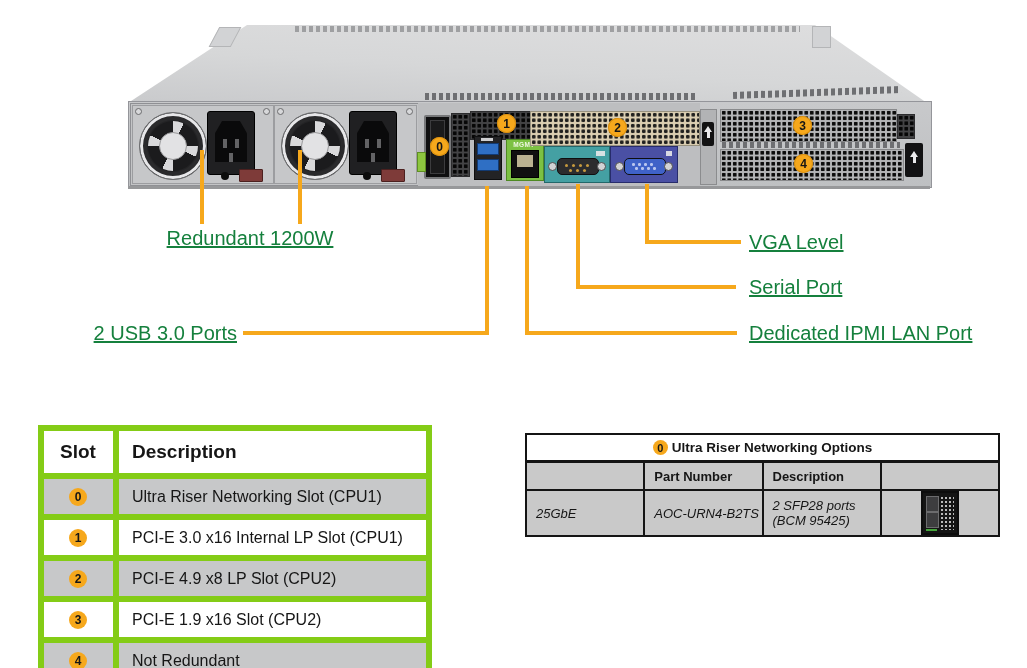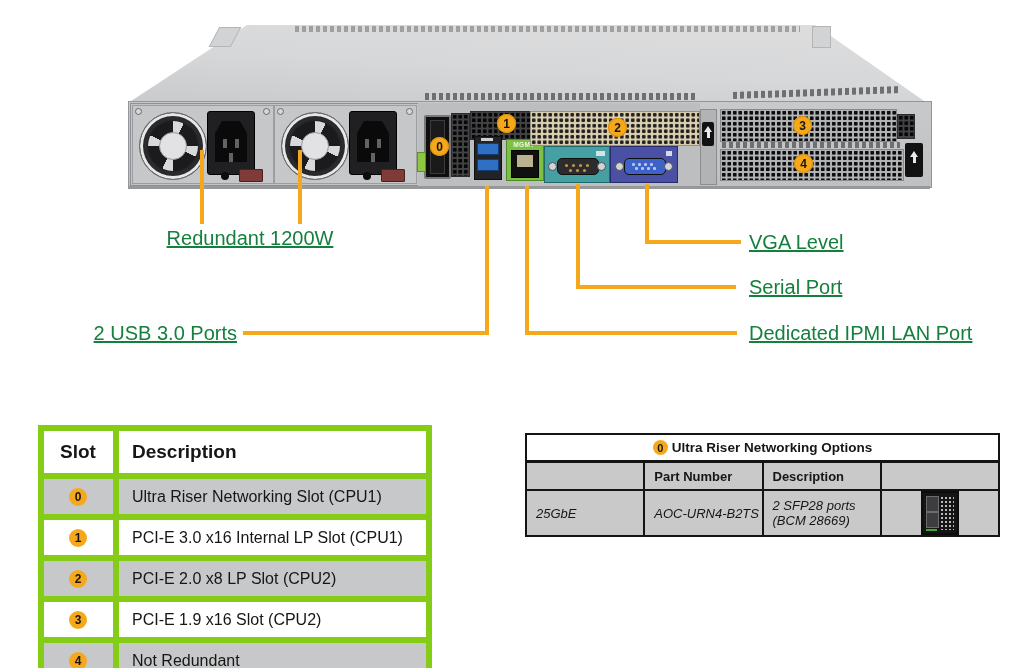--- a/index.html
+++ b/index.html
@@ -217,21 +217,21 @@
     <tr class="gray">
       <td class="badgecell"><span class="badge tbl">0</span></td>
       <td>Ultra Riser Networking Slot (CPU1)</td>
     </tr>
     <tr>
       <td class="badgecell"><span class="badge tbl">1</span></td>
       <td>PCI-E 3.0 x16 Internal LP Slot (CPU1)</td>
     </tr>
     <tr class="gray">
       <td class="badgecell"><span class="badge tbl">2</span></td>
-      <td>PCI-E 2.0 x8 LP Slot (CPU2)</td>
+      <td>PCI-E 4.9 x8 LP Slot (CPU2)</td>
     </tr>
     <tr>
       <td class="badgecell"><span class="badge tbl">3</span></td>
       <td>PCI-E 1.9 x16 Slot (CPU2)</td>
     </tr>
     <tr class="gray">
       <td class="badgecell"><span class="badge tbl">4</span></td>
       <td>Not Redundant</td>
     </tr>
   </tbody>
@@ -244,21 +244,21 @@
     </tr>
     <tr class="headrow">
       <th class="col-type"></th>
       <th class="col-part">Part Number</th>
       <th class="col-desc">Description</th>
       <th class="col-img"></th>
     </tr>
     <tr class="gray r2">
       <td>25GbE</td>
       <td>AOC-URN4-B2TS</td>
-      <td>2 SFP28 ports (BCM 28669)</td>
+      <td>2 SFP28 ports (BCM 95425)</td>
       <td class="imgcell">
         <div class="icon-box">
           <div class="sfp-cage" style="top:3px;"></div>
           <div class="sfp-cage" style="top:19px;"></div>
           <div class="sfp-green"></div>
           <div class="dotgrid" style="left:17px;top:3px;width:14px;height:34px;"></div>
         </div>
       </td>
     </tr>
   </tbody>

